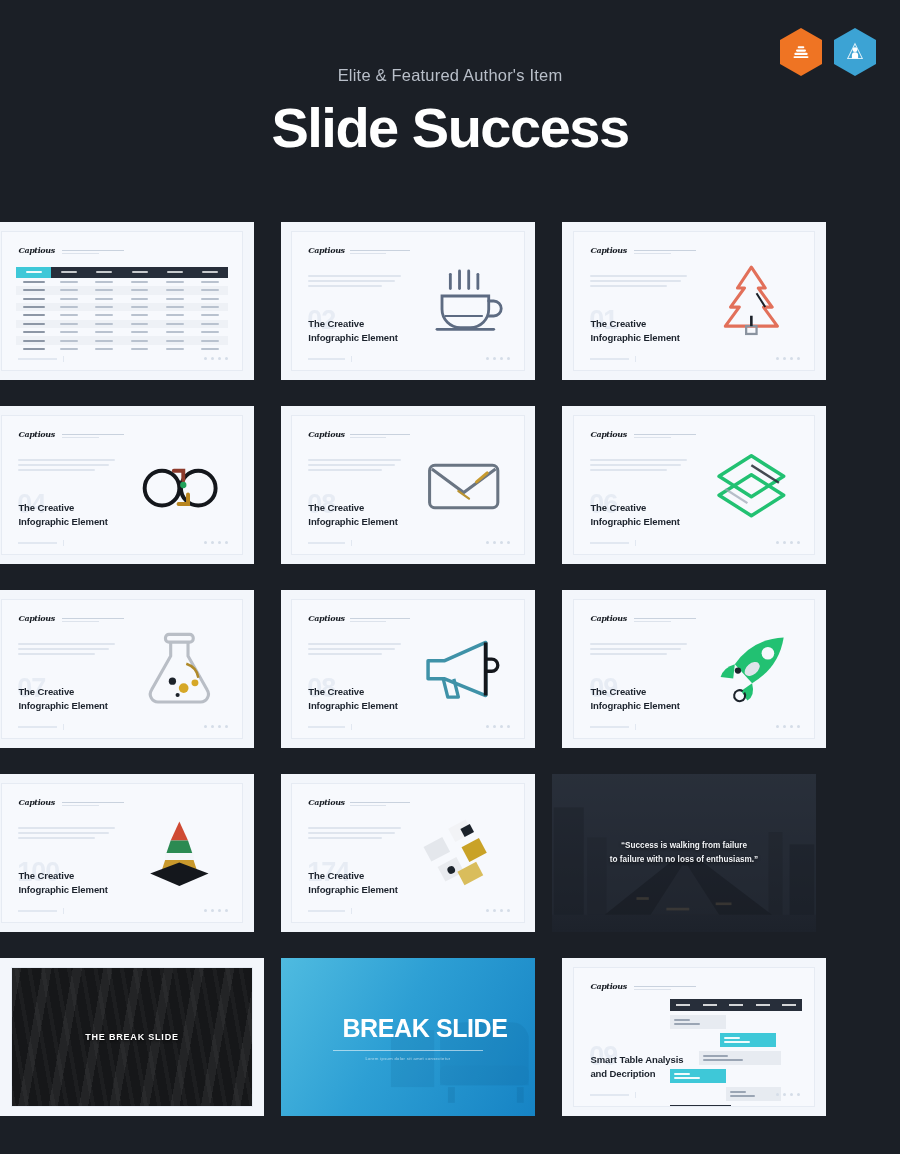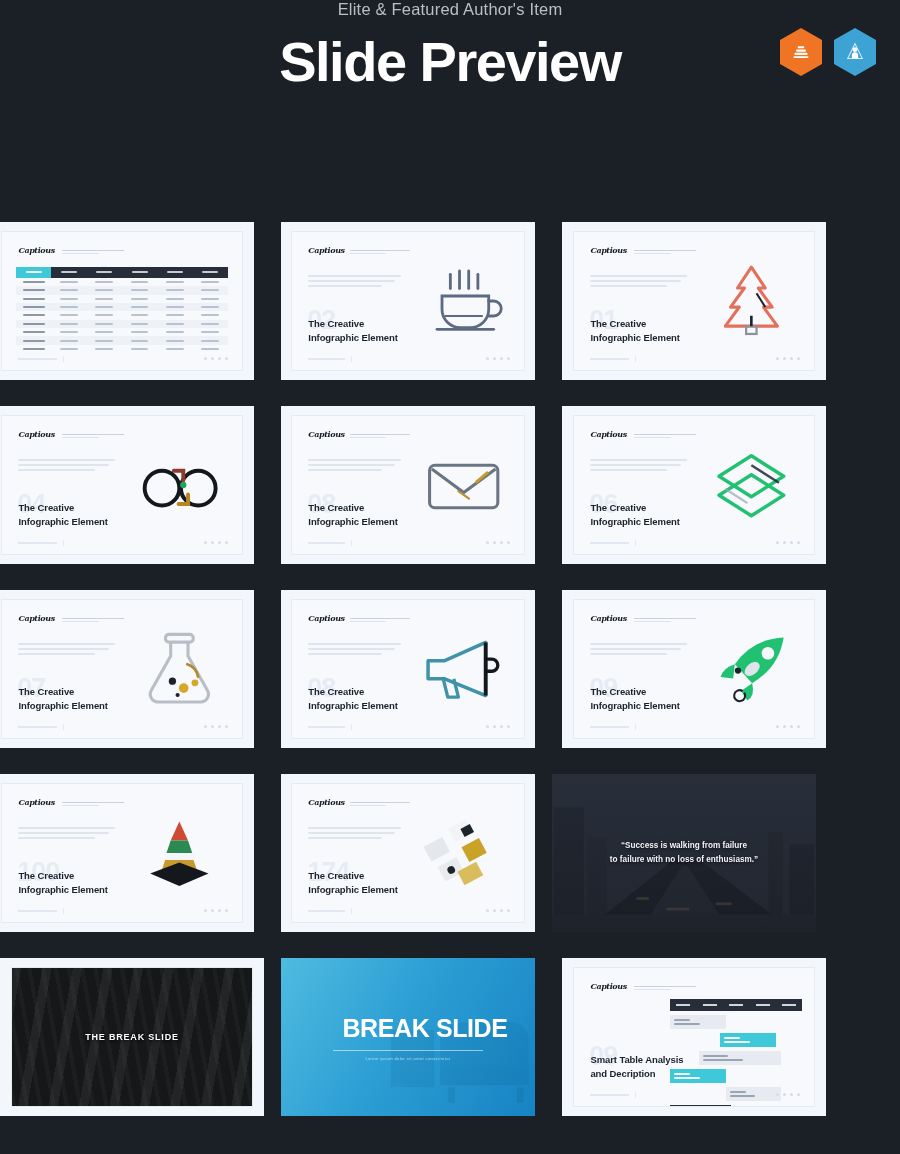--- a/index.html
+++ b/index.html
@@ -16,21 +16,21 @@
   
   .badges { position:absolute; top:28px; right:24px; display:flex; gap:12px; z-index:5; }
   .badge {
     width:42px; height:48px; display:flex; align-items:center; justify-content:center;
     clip-path:polygon(50% 0%,100% 25%,100% 75%,50% 100%,0% 75%,0% 25%);
   }
   .badge.orange { background:#ef7423; }
   .badge.blue   { background:#3ca3d4; }
 
   
-  .header { text-align:center; }
+  .header { padding-top:66px; text-align:center; }
   .header .subtitle {
     font-size:16.5px; color:#b9bfc9; letter-spacing:.2px; font-weight:400;
   }
   .header .title {
     font-size:56px; font-weight:bold; letter-spacing:-1.5px; margin-top:10px;
     color:#ffffff;
   }
 
   
   .grid {
@@ -168,21 +168,21 @@
     <svg width="22" height="22" viewBox="0 0 24 24">
       <path d="M12 3 L20 19 L4 19 Z" fill="none" stroke="#fff" stroke-width="1.1" opacity=".8"></path>
       <circle cx="12" cy="9.5" r="2.6" fill="#fff"></circle>
       <path d="M8.6 19 v-3.2 a3.4 3.4 0 0 1 6.8 0 V19 Z" fill="#fff"></path>
     </svg>
   </div>
 </div>
 
 <div class="header">
   <div class="subtitle">Elite &amp; Featured Author's Item</div>
-  <div class="title">Slide Preview</div>
+  <div class="title">Slide Success</div>
 </div>
 
 <div class="grid">
 
   <div class="cell">
     <div class="frame edge-l">
       <div class="slide">
         <div class="logo">Captious</div>
         <div class="logo-rule"></div>
         <div class="tbl">

